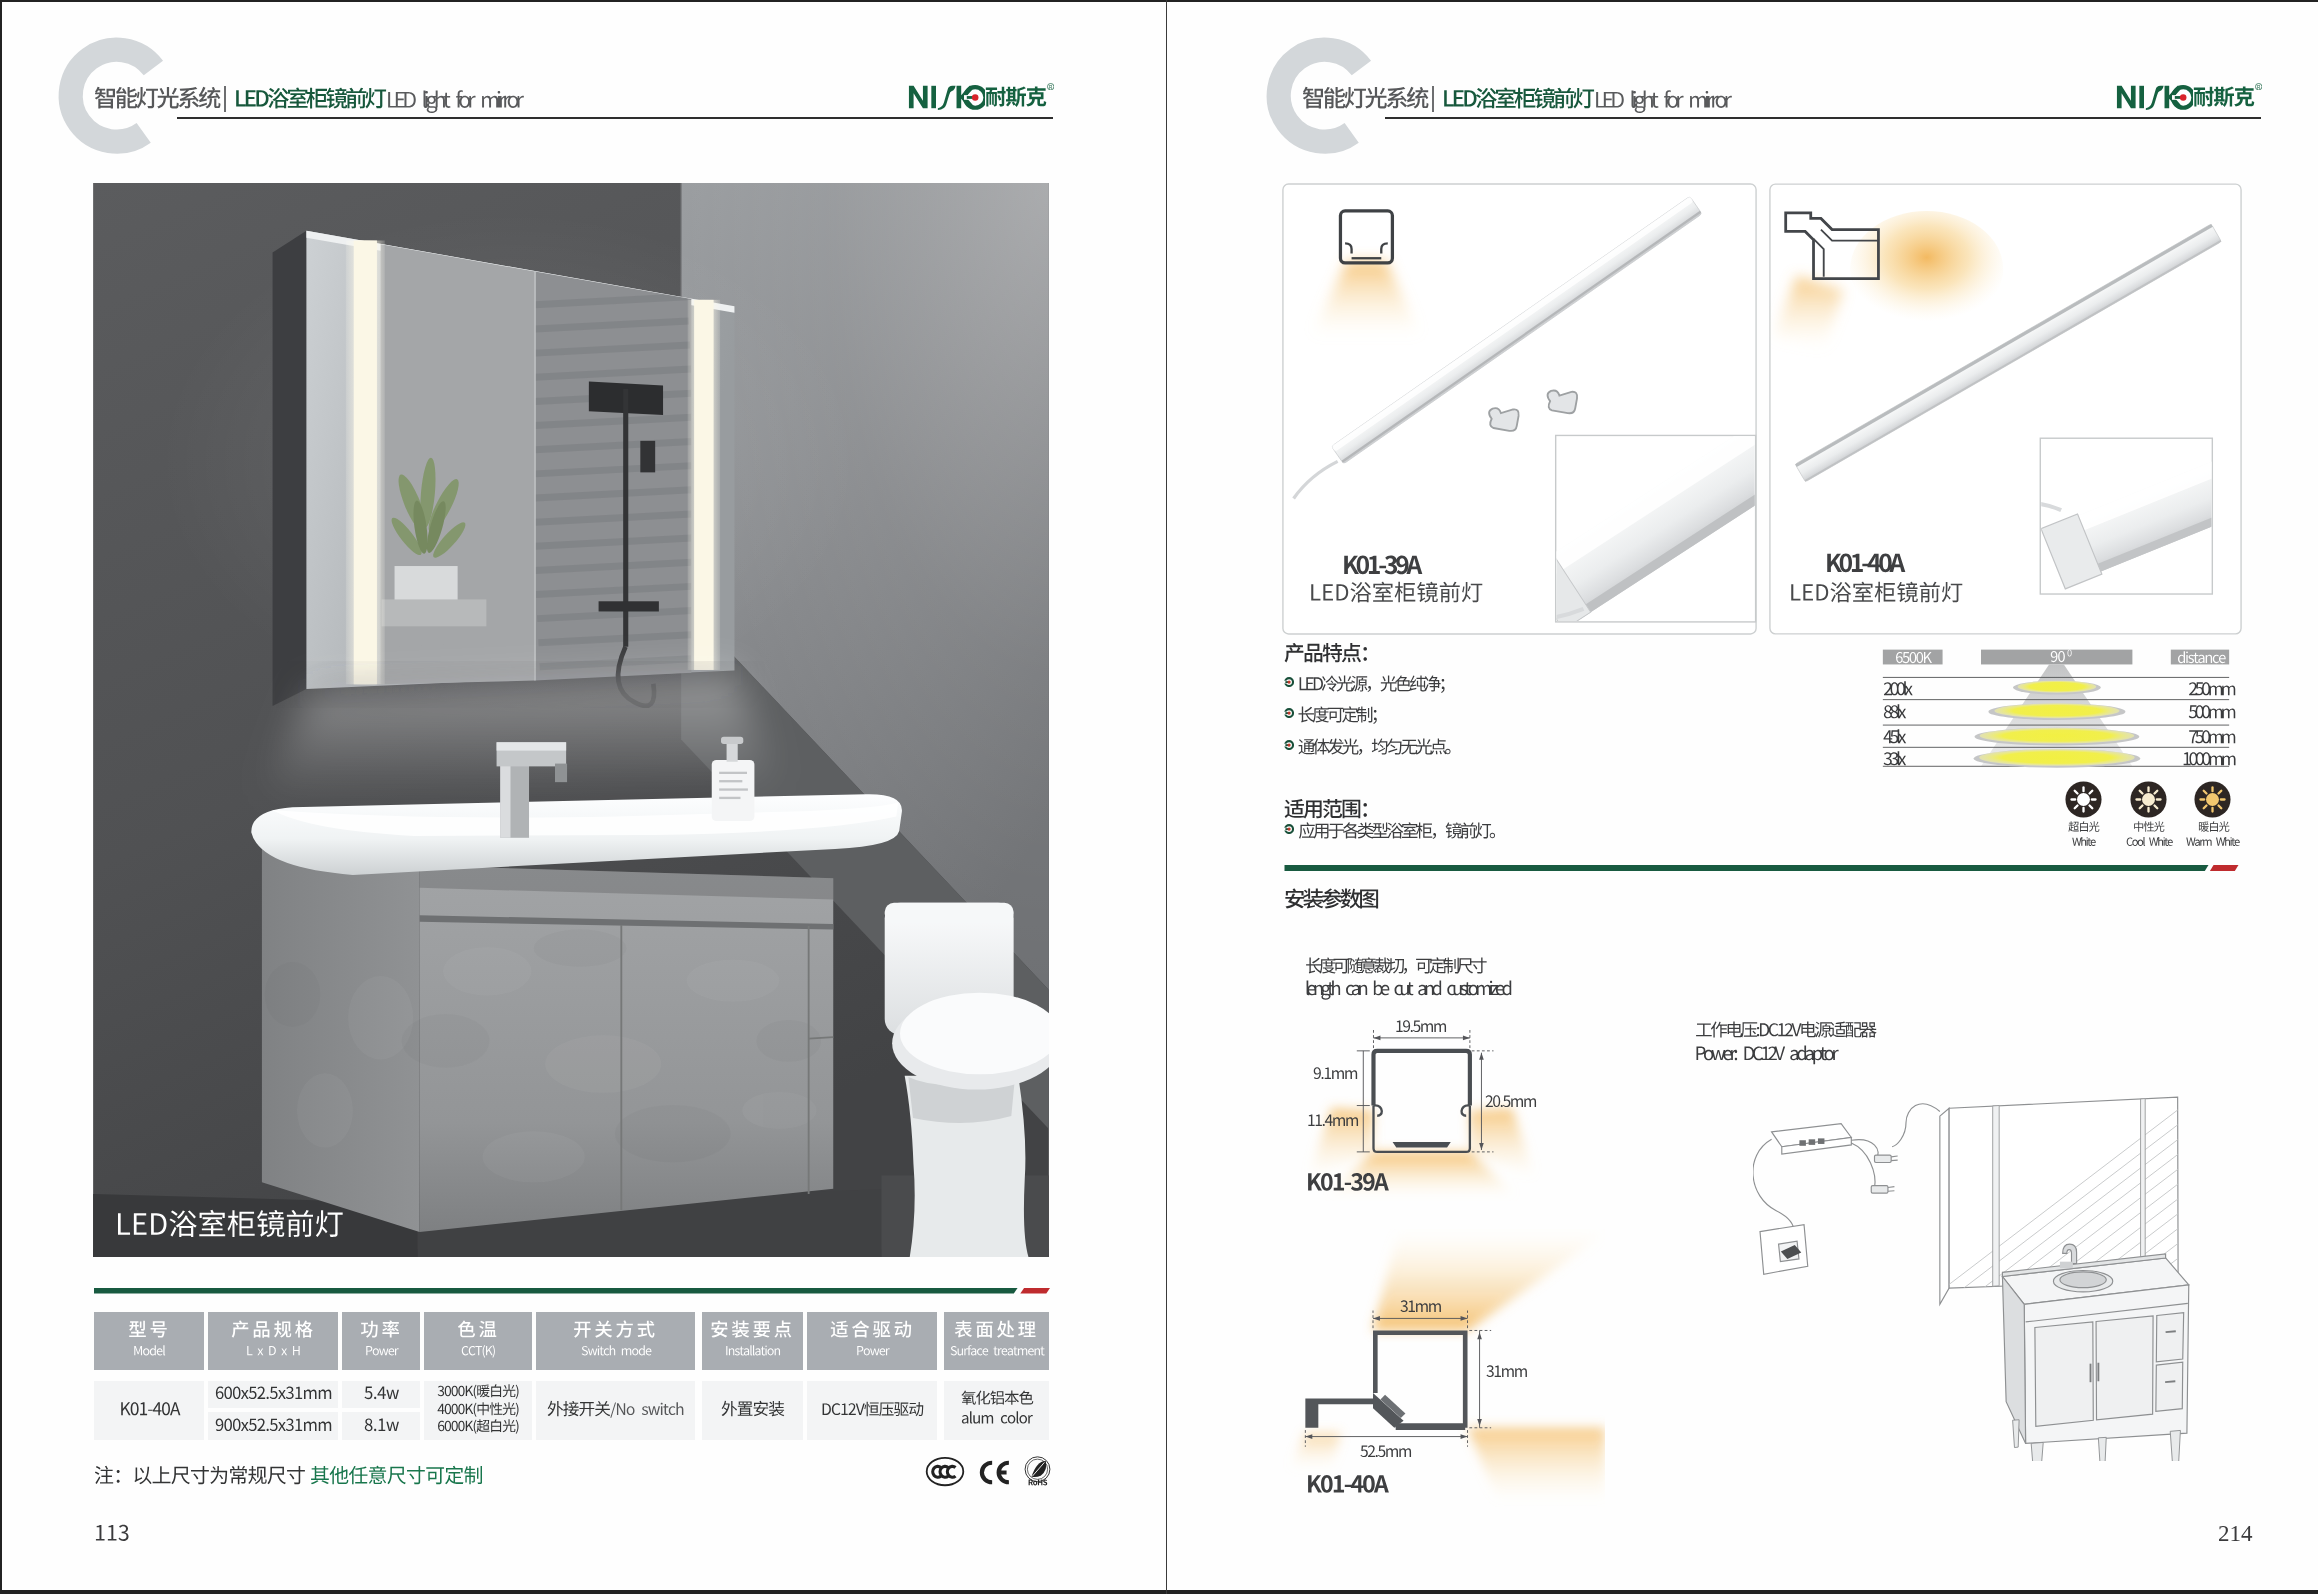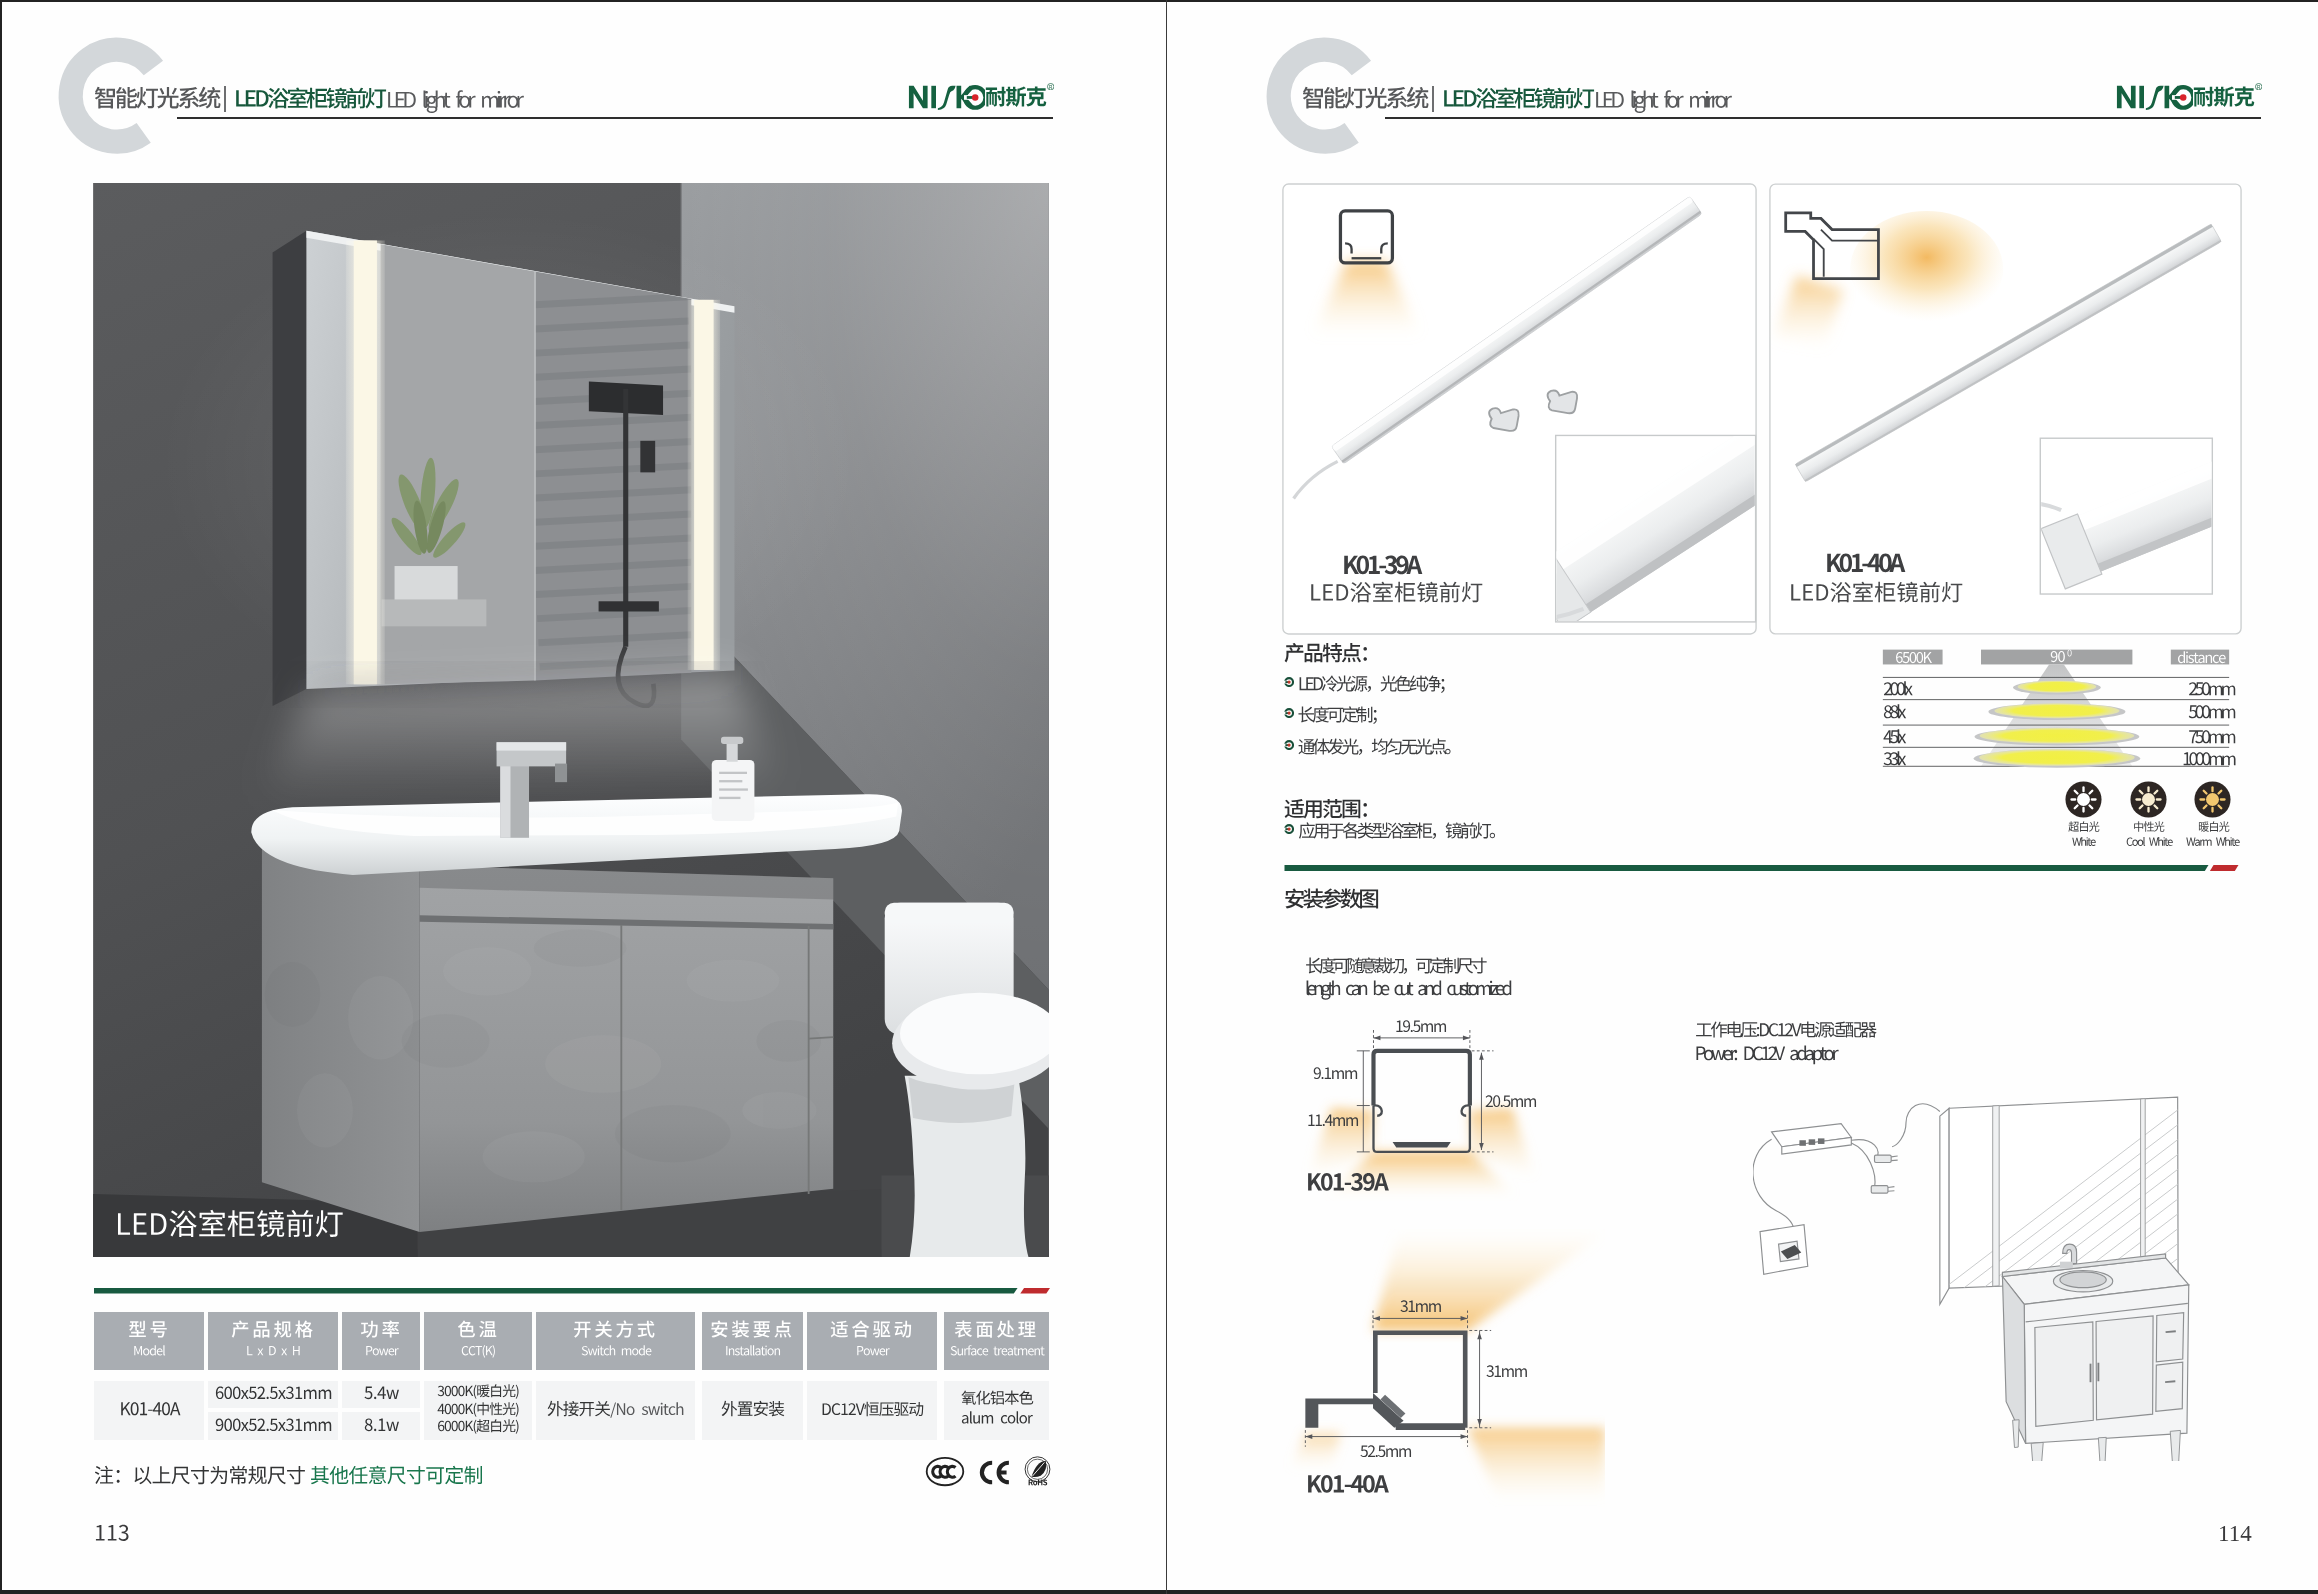--- a/index.html
+++ b/index.html
@@ -1023,14 +1023,14 @@
         <line x1="889" y1="680" x2="911" y2="678"></line>
 </g>
 <g stroke="#8e9092" stroke-width="2" fill="#e8eaeb">
 <polygon points="600,812 626,810 620,886 606,887"></polygon>
 <polygon points="900,786 922,784 918,856 905,857"></polygon>
 <polygon points="745,800 762,799 759,862 749,863"></polygon>
 <polygon points="560,762 574,761 572,820 564,821"></polygon>
 </g>
 </svg>
 
-<div class="abs" style="left:2218px;top:1521px;font-family:'Liberation Serif',serif;font-size:23px;color:#3a3a3c">114</div>
+<div class="abs" style="left:2218px;top:1521px;font-family:'Liberation Serif',serif;font-size:23px;color:#3a3a3c">214</div>
 </div>
 
 </body></html>

